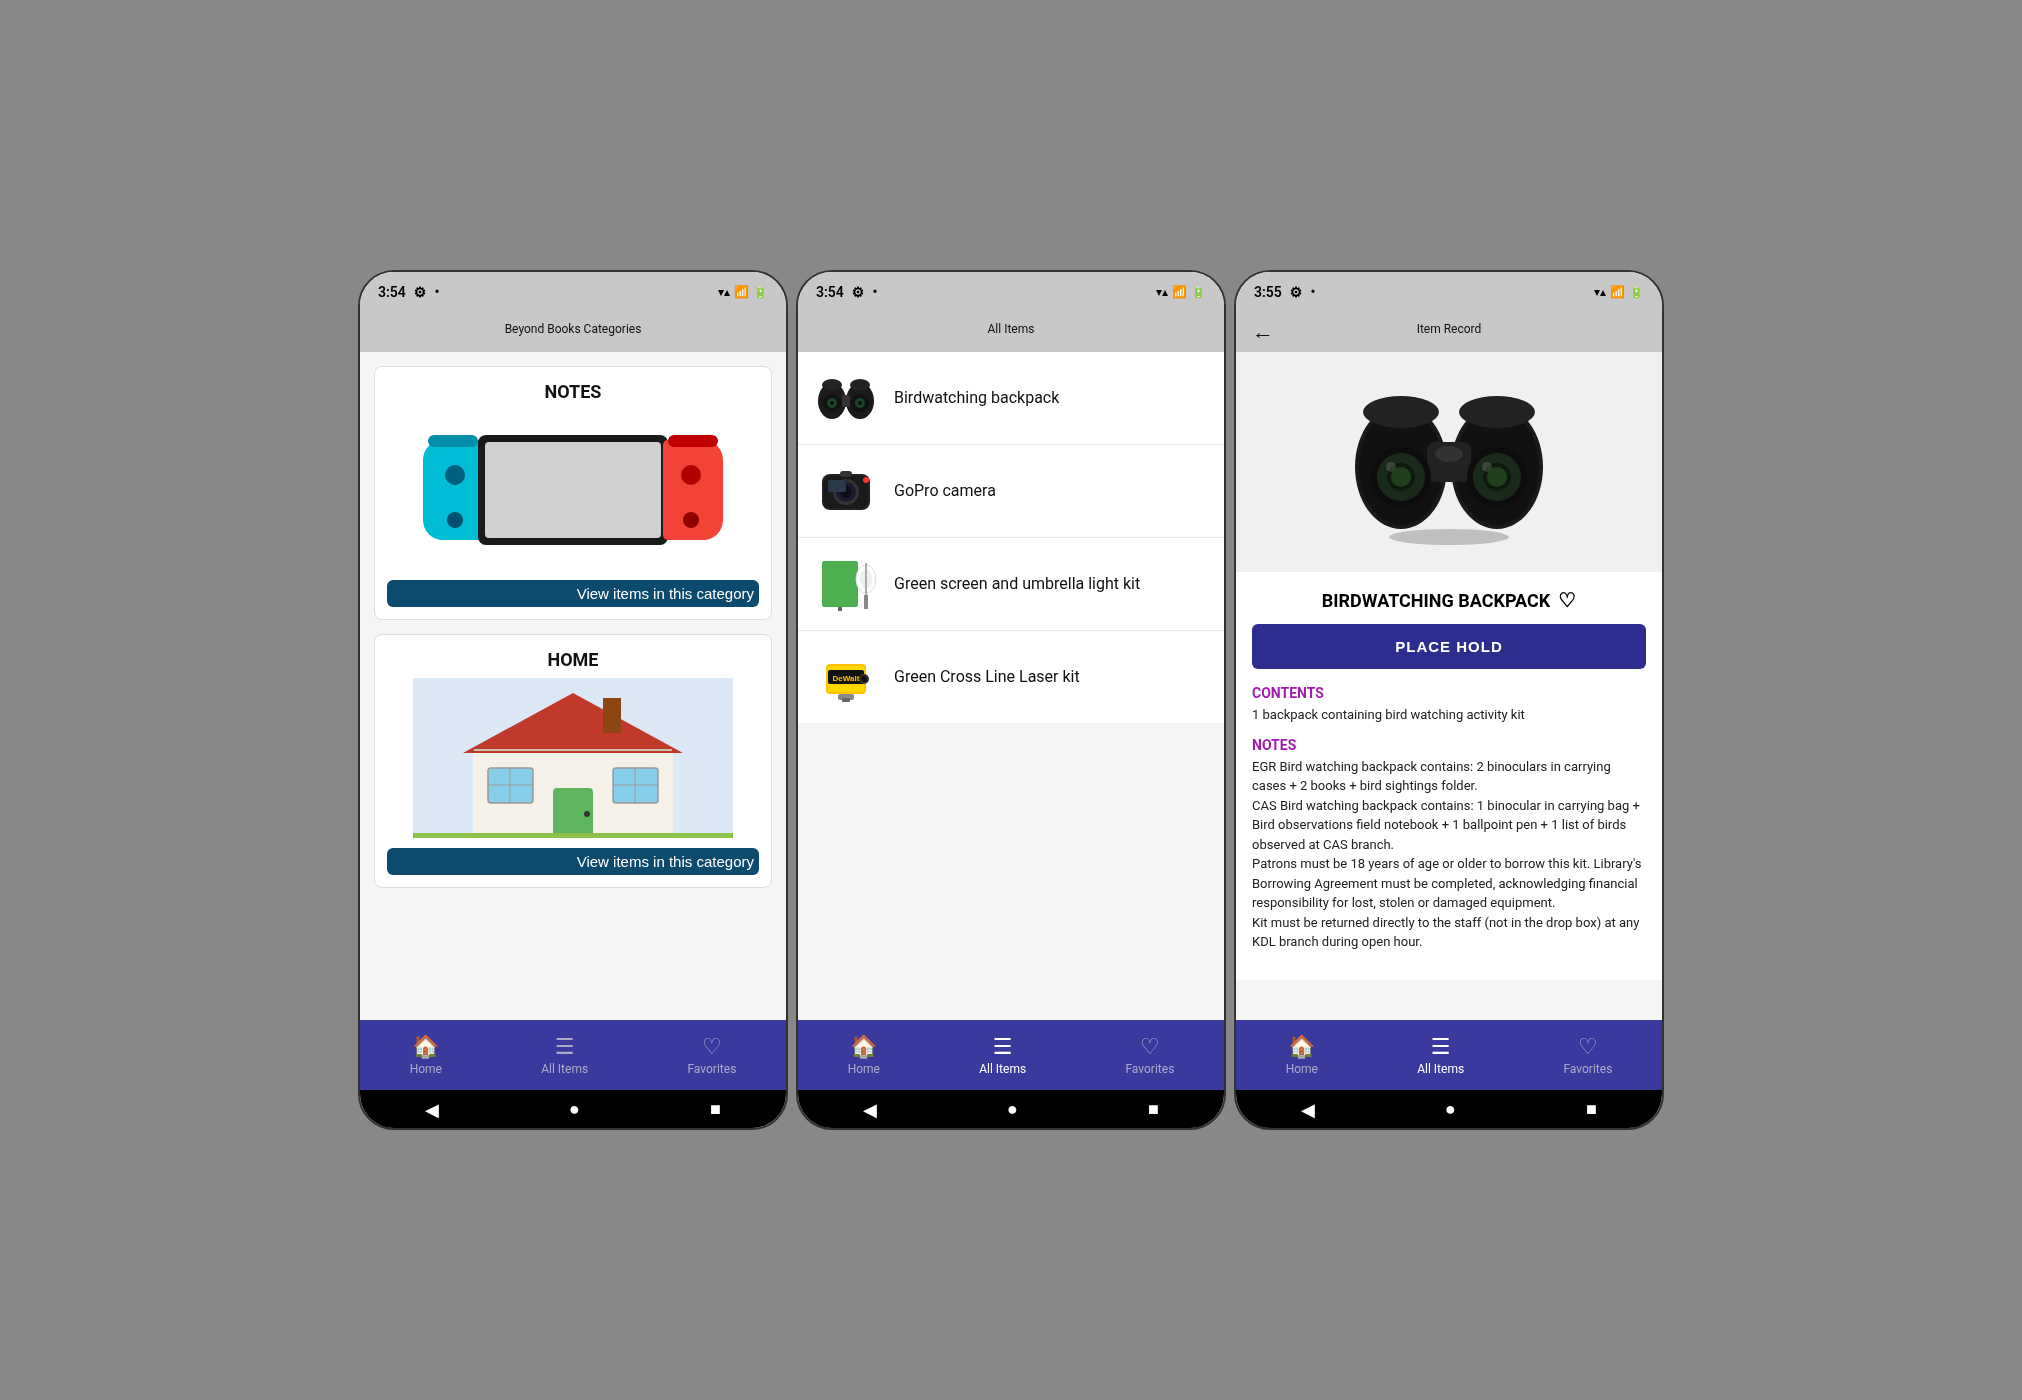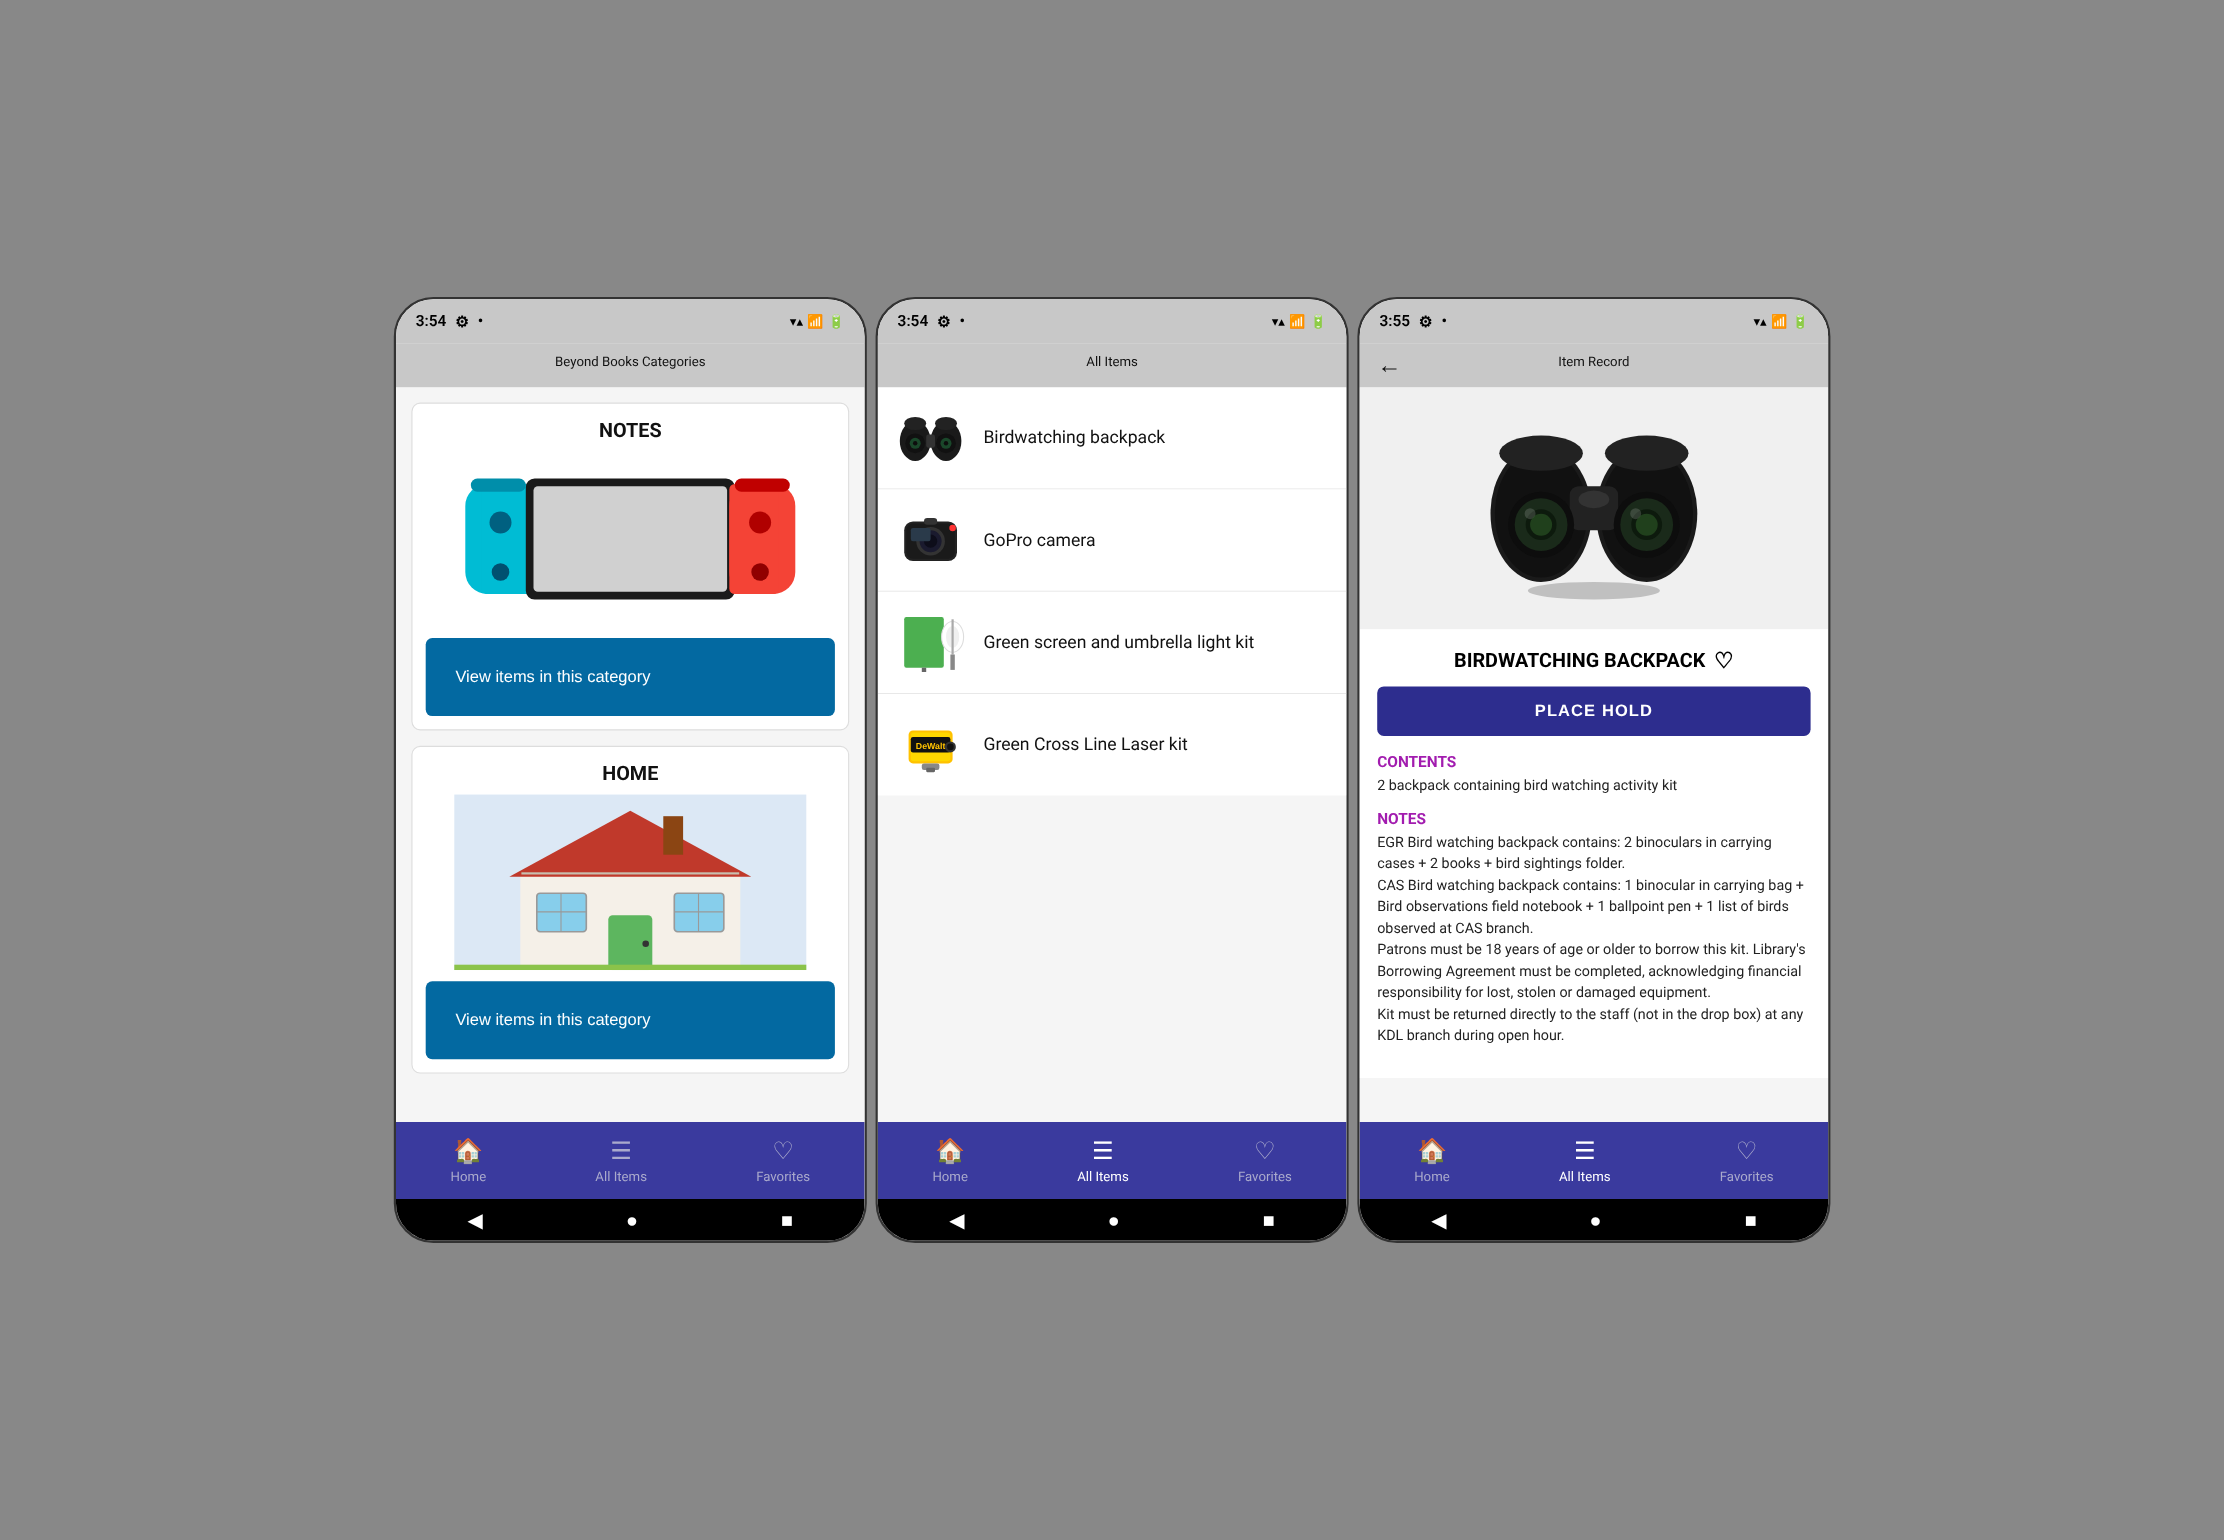--- a/index.html
+++ b/index.html
@@ -135,31 +135,31 @@
       display: flex;
       align-items: center;
       justify-content: center;
       overflow: hidden;
     }
     .category-image svg {
       width: 100%;
       height: 100%;
     }
     .view-btn {
-      background: #0369a1;
+      background: #0c4a6e;
       color: #fff;
       border: none;
       width: calc(100% - 24px);
       margin: 10px 12px 12px;
-      padding: 27px;
+      padding: 5px;
       border-radius: 6px;
       font-size: 15px;
       font-weight: 500;
       cursor: pointer;
-      text-align: left;
+      text-align: right;
     }
 
     
     .items-list { background: #fff; }
     .item-row {
       display: flex;
       align-items: center;
       padding: 14px 16px;
       border-bottom: 1px solid #e8e8e8;
       gap: 16px;
@@ -525,21 +525,21 @@
     <div class="item-detail-body">
       <div class="item-detail-title">
         <span>BIRDWATCHING BACKPACK</span>
         <span style="font-size:20px; cursor:pointer;">♡</span>
       </div>
 
       <button class="place-hold-btn">PLACE HOLD</button>
 
       <div class="detail-section">
         <div class="detail-label">CONTENTS</div>
-        <div class="detail-text">2 backpack containing bird watching activity kit</div>
+        <div class="detail-text">1 backpack containing bird watching activity kit</div>
       </div>
 
       <div class="detail-section">
         <div class="detail-label">NOTES</div>
         <div class="detail-text" style="white-space: pre-line;">EGR Bird watching backpack contains: 2 binoculars in carrying cases + 2 books + bird sightings folder.
 CAS Bird watching backpack contains: 1 binocular in carrying bag + Bird observations field notebook + 1 ballpoint pen + 1 list of birds observed at CAS branch.
 Patrons must be 18 years of age or older to borrow this kit. Library's Borrowing Agreement must be completed, acknowledging financial responsibility for lost, stolen or damaged equipment.
 Kit must be returned directly to the staff (not in the drop box) at any KDL branch during open hour.</div>
       </div>
     </div>

